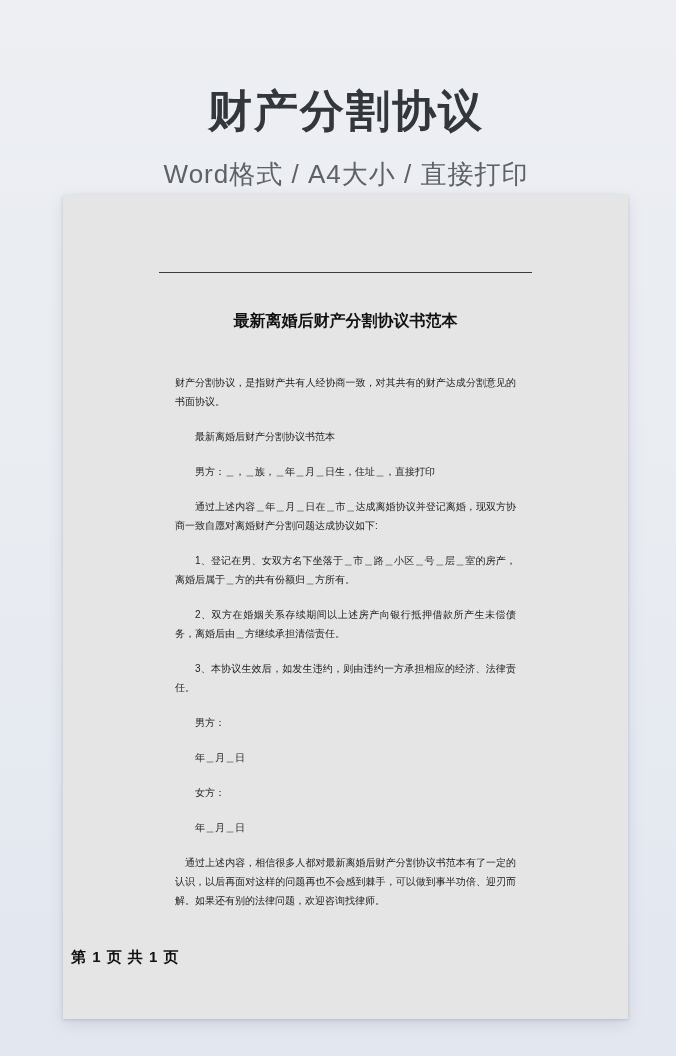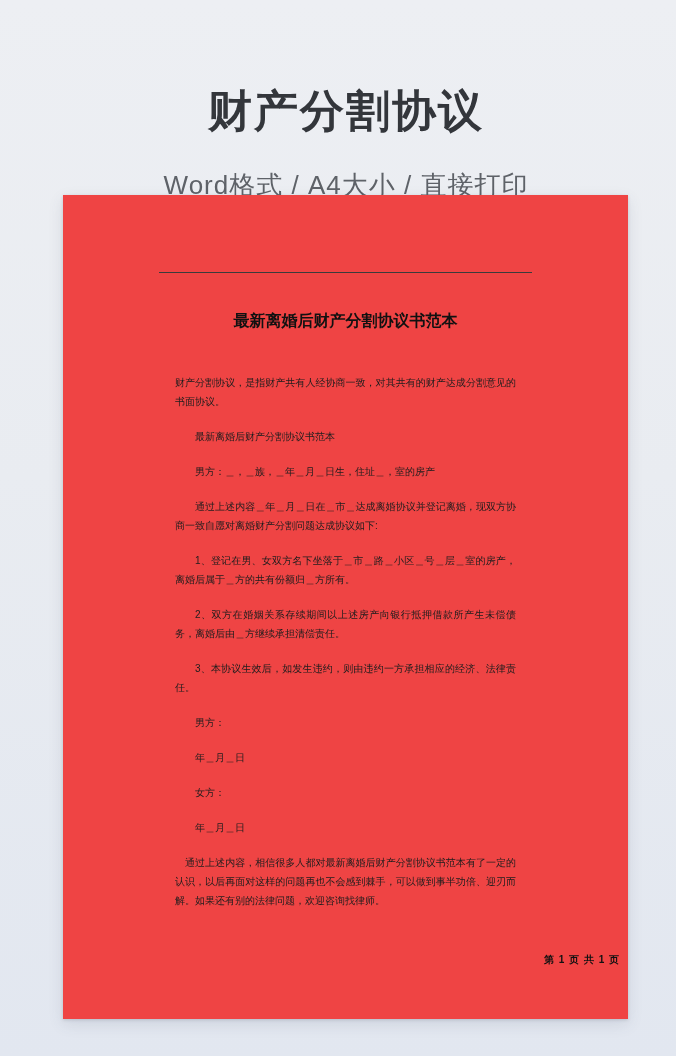--- a/index.html
+++ b/index.html
@@ -16,34 +16,34 @@
   
   .header { text-align: center; padding-top: 62px; }
   .header-title {
     font-size: 44px;
     font-weight: 700;
     color: #33363b;
     letter-spacing: 2px;
     line-height: 50px;
   }
   .header-subtitle {
-    margin-top: 18px;
+    margin-top: 7px;
     font-size: 26px;
     font-weight: 400;
     color: #5e6268;
     letter-spacing: 1px;
     line-height: 30px;
   }
 
   
   .page {
     position: absolute;
     left: 55px; top: 187px;
     width: 565px; height: 824px;
-    background: #ef4444;
+    background: #e5e5e5;
     box-shadow: 0 1px 3px rgba(70, 80, 100, 0.20), 0 5px 14px rgba(70, 80, 100, 0.13);
   }
   .page-inner {
     width: 389px;
     margin: 0 auto;
   }
   .doc-rule {
     margin-top: 61px;
     border-top: 1px solid #3b3b3b;
     height: 0;
@@ -65,22 +65,22 @@
   }
   .doc-body p { margin: 0; }
   .ind0 { text-indent: 0; }
   .ind1 { text-indent: 1em; }
   .ind2 { text-indent: 2em; }
 
   .page-footer {
     position: absolute;
     left: 0; bottom: 44px;
     width: 100%;
-    text-align: right;
-    font-size: 10px;
+    text-align: left;
+    font-size: 15px;
     font-weight: 700;
     color: #111111;
     letter-spacing: 1px;
     margin-top: 44px;
   }
 </style>
 </head>
 <body>
 
 <div class="header">
@@ -88,21 +88,21 @@
   <div class="header-subtitle">Word格式 / A4大小 / 直接打印</div>
 </div>
 
 <div class="page">
   <div class="page-inner">
     <div class="doc-rule"></div>
     <div class="doc-title">最新离婚后财产分割协议书范本</div>
     <div class="doc-body">
       <p class="ind0">财产分割协议，是指财产共有人经协商一致，对其共有的财产达成分割意见的书面协议。</p>
       <p class="ind2">最新离婚后财产分割协议书范本</p>
-      <p class="ind2">男方：＿，＿族，＿年＿月＿日生，住址＿，室的房产</p>
+      <p class="ind2">男方：＿，＿族，＿年＿月＿日生，住址＿，直接打印</p>
       <p class="ind2">通过上述内容＿年＿月＿日在＿市＿达成离婚协议并登记离婚，现双方协商一致自愿对离婚财产分割问题达成协议如下:</p>
       <p class="ind2">1、登记在男、女双方名下坐落于＿市＿路＿小区＿号＿层＿室的房产，离婚后属于＿方的共有份额归＿方所有。</p>
       <p class="ind2">2、双方在婚姻关系存续期间以上述房产向银行抵押借款所产生未偿债务，离婚后由＿方继续承担清偿责任。</p>
       <p class="ind2">3、本协议生效后，如发生违约，则由违约一方承担相应的经济、法律责任。</p>
       <p class="ind2">男方：</p>
       <p class="ind2">年＿月＿日</p>
       <p class="ind2">女方：</p>
       <p class="ind2">年＿月＿日</p>
       <p class="ind1">通过上述内容，相信很多人都对最新离婚后财产分割协议书范本有了一定的认识，以后再面对这样的问题再也不会感到棘手，可以做到事半功倍、迎刃而解。如果还有别的法律问题，欢迎咨询找律师。</p>
     </div>

